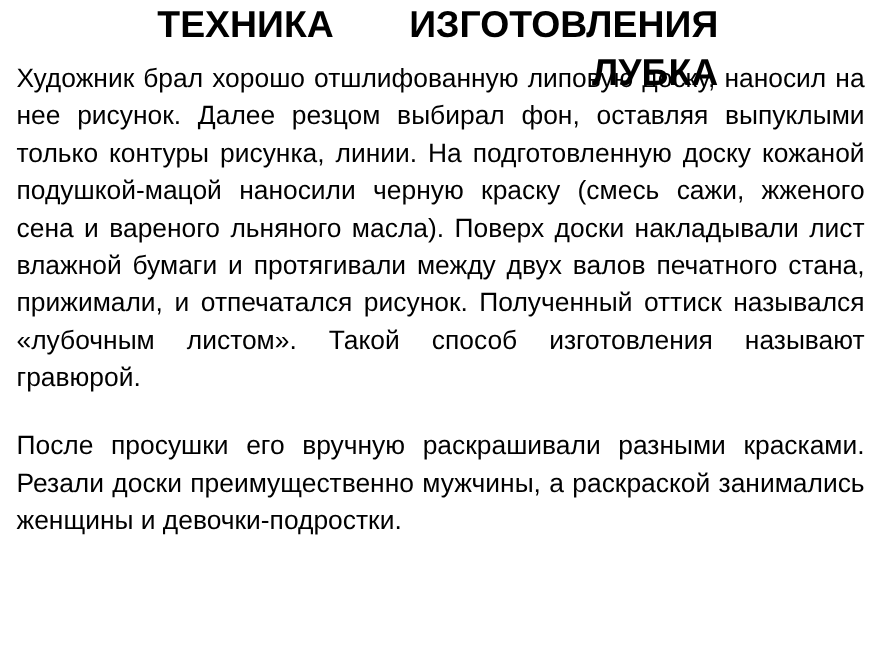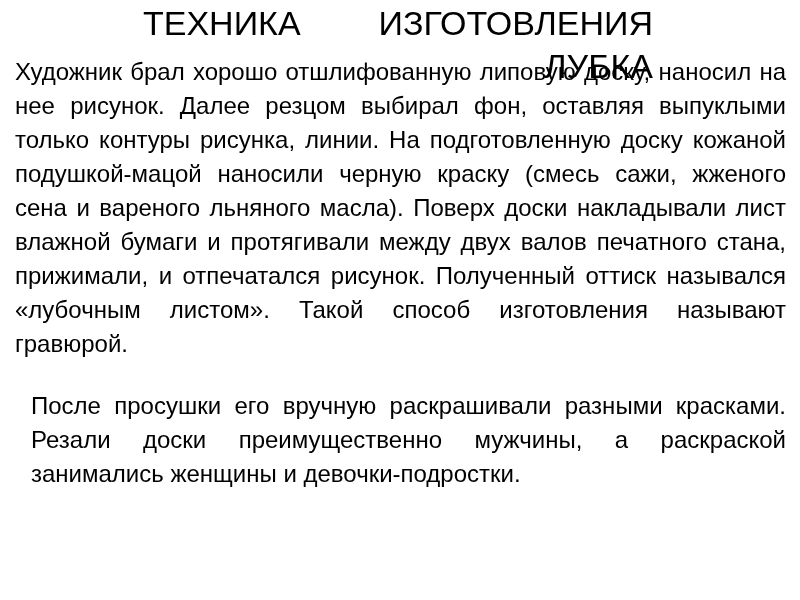--- a/index.html
+++ b/index.html
@@ -19,29 +19,28 @@
     top: 55px;
     width: 771px;
     font-size: 24px;
     font-weight: normal;
     line-height: 34px;
     text-align: justify;
     color: #000000;
   }
   .body-text p[data-name="body-paragraph-2"] {
     margin-top: 28px;
-    margin-left: 16px;
   }
   .title-block {
     position: absolute;
     left: 143px;
     top: 2px;
     width: 510px;
     font-size: 34px;
-    font-weight: normal;
+    font-weight: bold;
     line-height: 43px;
     color: #000000;
   }
   .title-line-1 {
     text-align: justify;
     text-align-last: justify;
   }
   .title-line-2 {
     text-align: right;
   }

